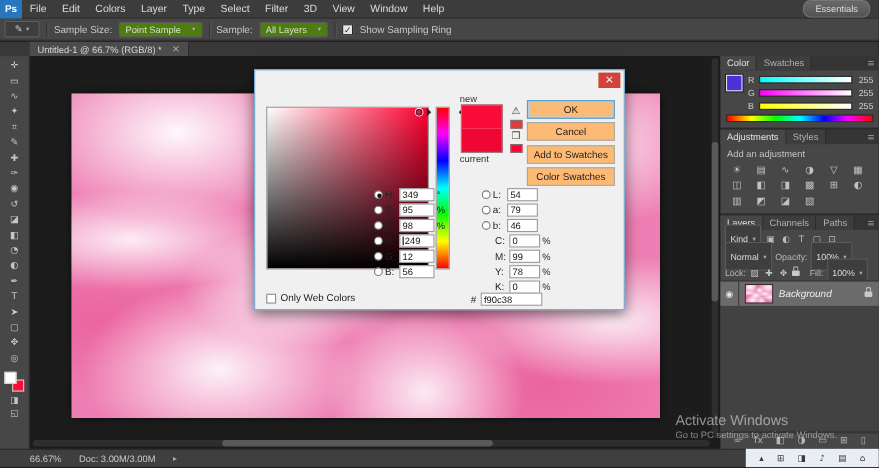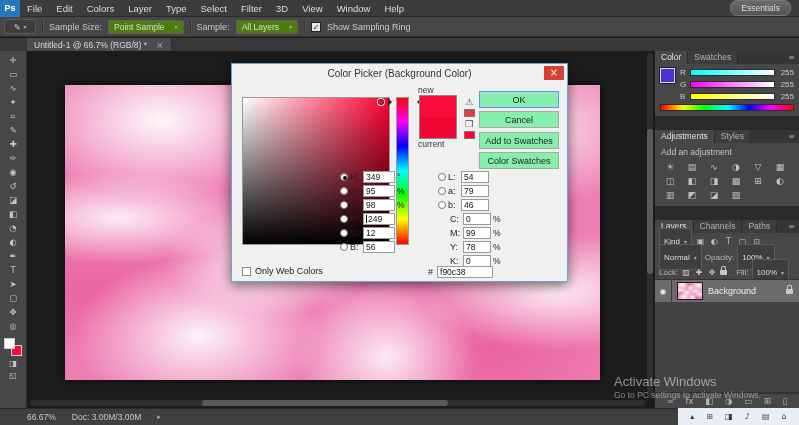--- a/index.html
+++ b/index.html
@@ -66,21 +66,21 @@
     radial-gradient(ellipse at 5% 70%, rgba(232,74,140,.5), rgba(232,74,140,0) 25%),
     radial-gradient(ellipse at 80% 90%, rgba(232,74,140,.5), rgba(232,74,140,0) 25%)}
   .hscroll{position:absolute;left:2px;right:10px;bottom:2px;height:6px;background:#2e2e2e;border-radius:3px}
   .hscroll .thumb{position:absolute;left:28%;width:40%;top:0;bottom:0;background:#595959;border-radius:3px}
   .vscroll{position:absolute;top:2px;bottom:10px;right:2px;width:6px;background:#2e2e2e;border-radius:3px}
   .vscroll .thumb{position:absolute;top:22%;height:42%;left:0;right:0;background:#595959;border-radius:3px}
 
   
   .dock{position:absolute;right:0;top:51px;width:144px;height:357px;background:#2a2a2a;
         display:flex;flex-direction:column;z-index:4}
-  .panel{background:#474747;margin-bottom:14px}
+  .panel{background:#474747;margin-bottom:2px}
   .ptabs{height:13px;background:#353535;display:flex;align-items:stretch}
   .ptab{padding:0 6px;font-size:8.5px;line-height:13px;color:#b0b0b0;background:#3d3d3d;border-right:1px solid #2c2c2c}
   .ptab.active{background:#474747;color:#e2e2e2}
   .pmenu{margin-left:auto;padding:0 4px;font-size:8px;line-height:13px;color:#aaa}
 
   .color-body{padding:4px 5px 5px;display:flex;flex-direction:column;gap:3px}
   .cp-row{display:flex;gap:5px}
   .cp-swatch{width:15px;height:15px;border:1px solid #ddd;box-shadow:0 0 0 1px #222}
   .cp-sliders{flex:1;display:flex;flex-direction:column;gap:3px}
   .cps{display:flex;align-items:center;gap:3px}
@@ -108,21 +108,21 @@
   .lp-label{font-size:8px;color:#b8b8b8}
   .lock-icon{font-size:8px;color:#c4c4c4;width:10px;text-align:center}
   .mini-lock{position:relative;width:7px;height:5px;background:#c9c9c9;display:inline-block;border-radius:1px}
   .mini-lock::before{content:"";position:absolute;left:1px;top:-4px;width:3px;height:3px;
        border:1px solid #c9c9c9;border-bottom:none;border-radius:2px 2px 0 0}
   .layer-list{flex:1;background:#424242;border-top:1px solid #333;border-bottom:1px solid #333}
   .layer-row{height:22px;background:#6b6b6b;display:flex;align-items:center}
   .eye-box{width:17px;height:22px;border-right:1px solid #3a3a3a;display:flex;align-items:center;
            justify-content:center;font-size:8px;color:#e8e8e8}
   .layer-thumb{width:26px;height:18px;margin:0 5px;border:1px solid #1f1f1f}
-  .layer-name{font-size:9px;color:#efefef;flex:1}
+  .layer-name{font-size:9px;font-style:italic;color:#efefef;flex:1}
   .layer-lock{margin-right:6px}
   .lp-bottom{height:15px;border-top:1px solid #333;display:flex;align-items:center;
              justify-content:space-around;padding:0 6px}
   .lpb-icon{font-size:8.5px;color:#b5b5b5}
 
   
   .statusbar{position:absolute;left:0;bottom:0;width:100%;height:17px;background:#3f3f3f;
              border-top:1px solid #2a2a2a;display:flex;align-items:center;gap:16px;
              padding-left:27px;font-size:8.5px;color:#c9c9c9}
   .sb-arrow{font-size:7px;color:#aaa}
@@ -150,21 +150,21 @@
   .hue-ar.r{left:181px;border-right-color:#2a2a2a}
   .swblock{position:absolute;left:186px;top:21px;width:40px;text-align:left}
   .sw-label{font-size:8.5px;color:#333;height:10px;line-height:10px}
   .sw{width:38px;height:22px;margin:0 auto;border:1px solid #888}
   .sw.new{border-bottom:none}
   .sw.cur{border-top:none}
   .gamut{position:absolute;left:230px;top:33px;width:14px;display:flex;flex-direction:column;
          align-items:center;gap:2px}
   .gwarn{font-size:9px;color:#444;line-height:10px}
   .gswatch{width:11px;height:8px;border:1px solid #777}
-  .dlg-btn{position:absolute;right:8px;width:80px;height:17px;background:#86efac;border:1px solid #a8a8a8;
+  .dlg-btn{position:absolute;right:8px;width:80px;height:17px;background:#fdba74;border:1px solid #a8a8a8;
            font-size:9px;color:#222;display:flex;align-items:center;justify-content:center}
   .dlg-btn.ok{top:27px;border-color:#4d9fd8;box-shadow:inset 0 0 0 1px #a8d4f0}
   .dlg-btn.cancel{top:47px}
   .dlg-btn.swatches{top:68px}
   .dlg-btn.libraries{top:88px}
   .col-left{position:absolute;left:108px;top:106px}
   .col-right{position:absolute;left:206px;top:106px}
   .frow{display:flex;align-items:center;height:14px;gap:2px}
   .radio{width:8px;height:8px;border:1px solid #777;border-radius:50%;background:#fff;position:relative;flex:0 0 auto}
   .radio.sel::after{content:"";position:absolute;left:2px;top:2px;width:4px;height:4px;border-radius:50%;background:#111}
@@ -402,21 +402,20 @@
     <span class="tray-icon gf">▤</span>
     <span class="tray-icon gf">⌂</span>
   </div>
 
   <div class="watermark">
     <div class="wm1">Activate Windows</div>
     <div class="wm2">Go to PC settings to activate Windows.</div>
   </div>
 
   <div class="dialog">
-    <div class="dlg-title">Color Picker (Background Color)</div>
     <div class="dlg-close gf">×</div>
 
     <div class="colorfield">
       <span class="cf-marker"></span>
     </div>
     <div class="huebar"></div>
     <span class="hue-ar l"></span>
     <span class="hue-ar r"></span>
 
     <div class="swblock">

